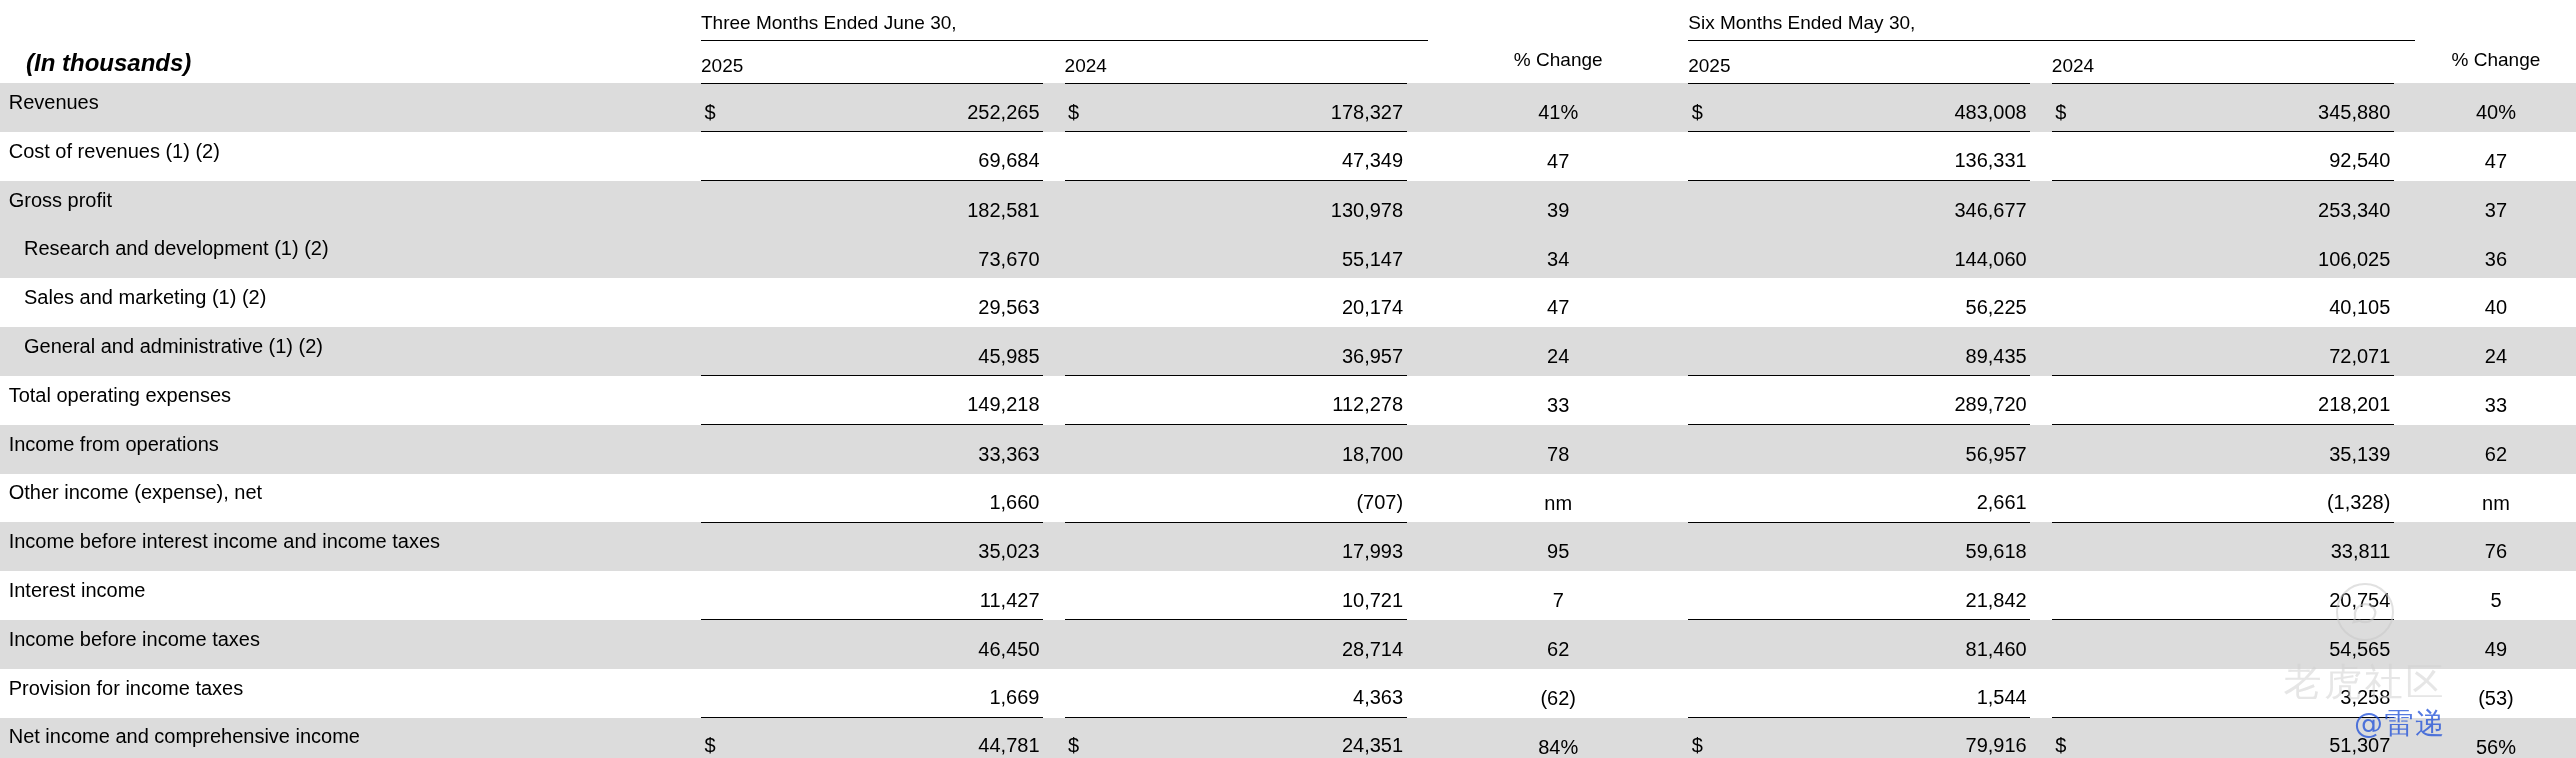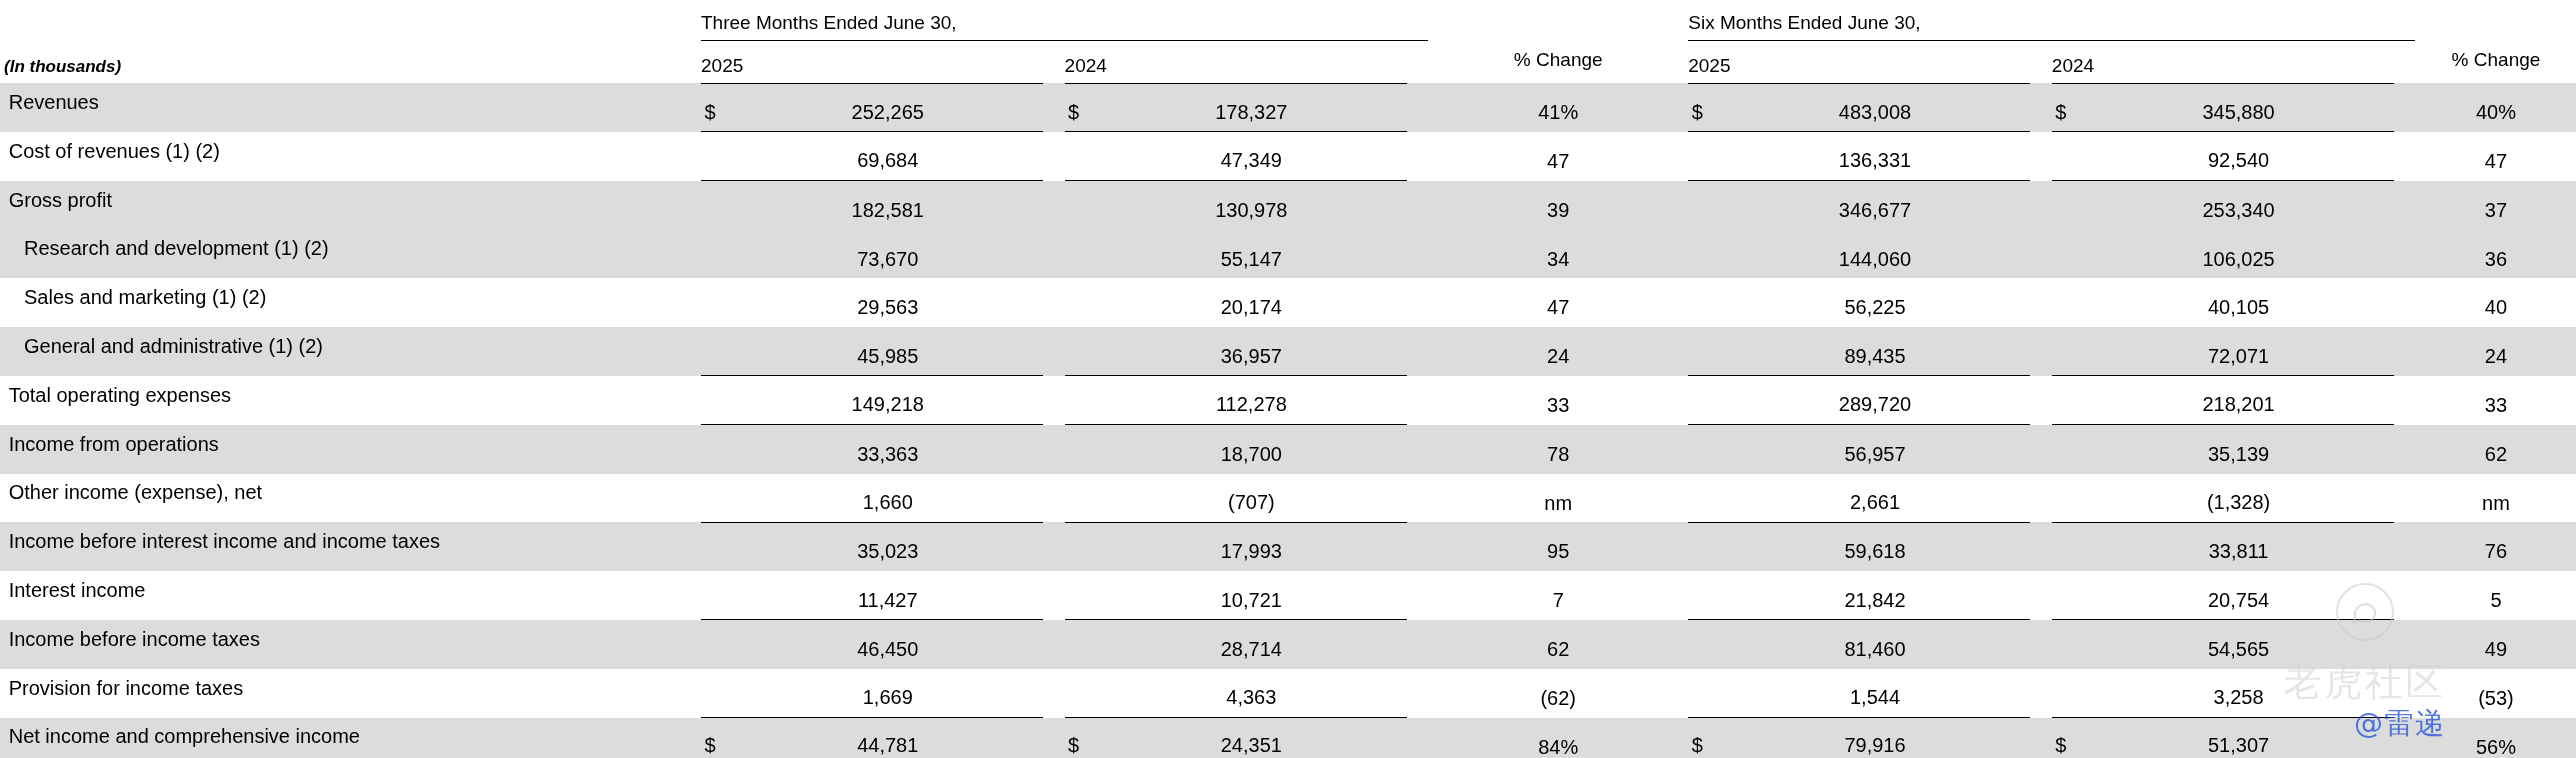--- a/index.html
+++ b/index.html
@@ -67,40 +67,40 @@
   }
   .hdr-pct {
     text-align: center;
     font-size: 19px;
     padding-top: 8.7px;
     padding-bottom: 12px;
   }
   .units {
     font-style: italic;
     font-weight: bold;
-    font-size: 17px;
-    padding-left: 4px;
+    font-size: 24px;
+    padding-left: 26px;
     padding-bottom: 6px;
     white-space: nowrap;
   }
 
   
   tr.shaded td { background: #dcdcdc; }
   tr.plain td  { background: #ffffff; }
 
   td.label {
     padding-left: 8.7px;
     padding-top: 7.8px;
     padding-bottom: 18px;
     white-space: nowrap;
     font-size: 20px;
   }
   td.label.indent1 { padding-left: 24px; }
   td.num {
-    text-align: center;
+    text-align: right;
     padding-top: 9px;
     padding-bottom: 7.8px;
     padding-right: 3.5px;
     white-space: nowrap;
     font-size: 20px;
   }
   td.cur {
     text-align: left;
     padding-left: 3.5px;
     padding-top: 7.8px;
@@ -183,21 +183,21 @@
       <col class="c-cur4">
         <col class="c-num4">
         <col class="c-gap4">
         <col class="c-pct2">
     </colgroup>
     <thead>
       <tr>
         <td></td>
         <td class="hdr-span" colspan="6">Three Months Ended June 30,</td>
         <td></td>
-        <td class="hdr-span" colspan="6">Six Months Ended June 30,</td>
+        <td class="hdr-span" colspan="6">Six Months Ended May 30,</td>
         <td></td>
       </tr>
       <tr>
         <td class="units">(In thousands)</td>
         <td class="hdr-year" colspan="2">2025</td>
         <td></td>
         <td class="hdr-year" colspan="2">2024</td>
         <td></td>
         <td class="hdr-pct">% Change</td>
         <td class="hdr-year" colspan="2">2025</td>

